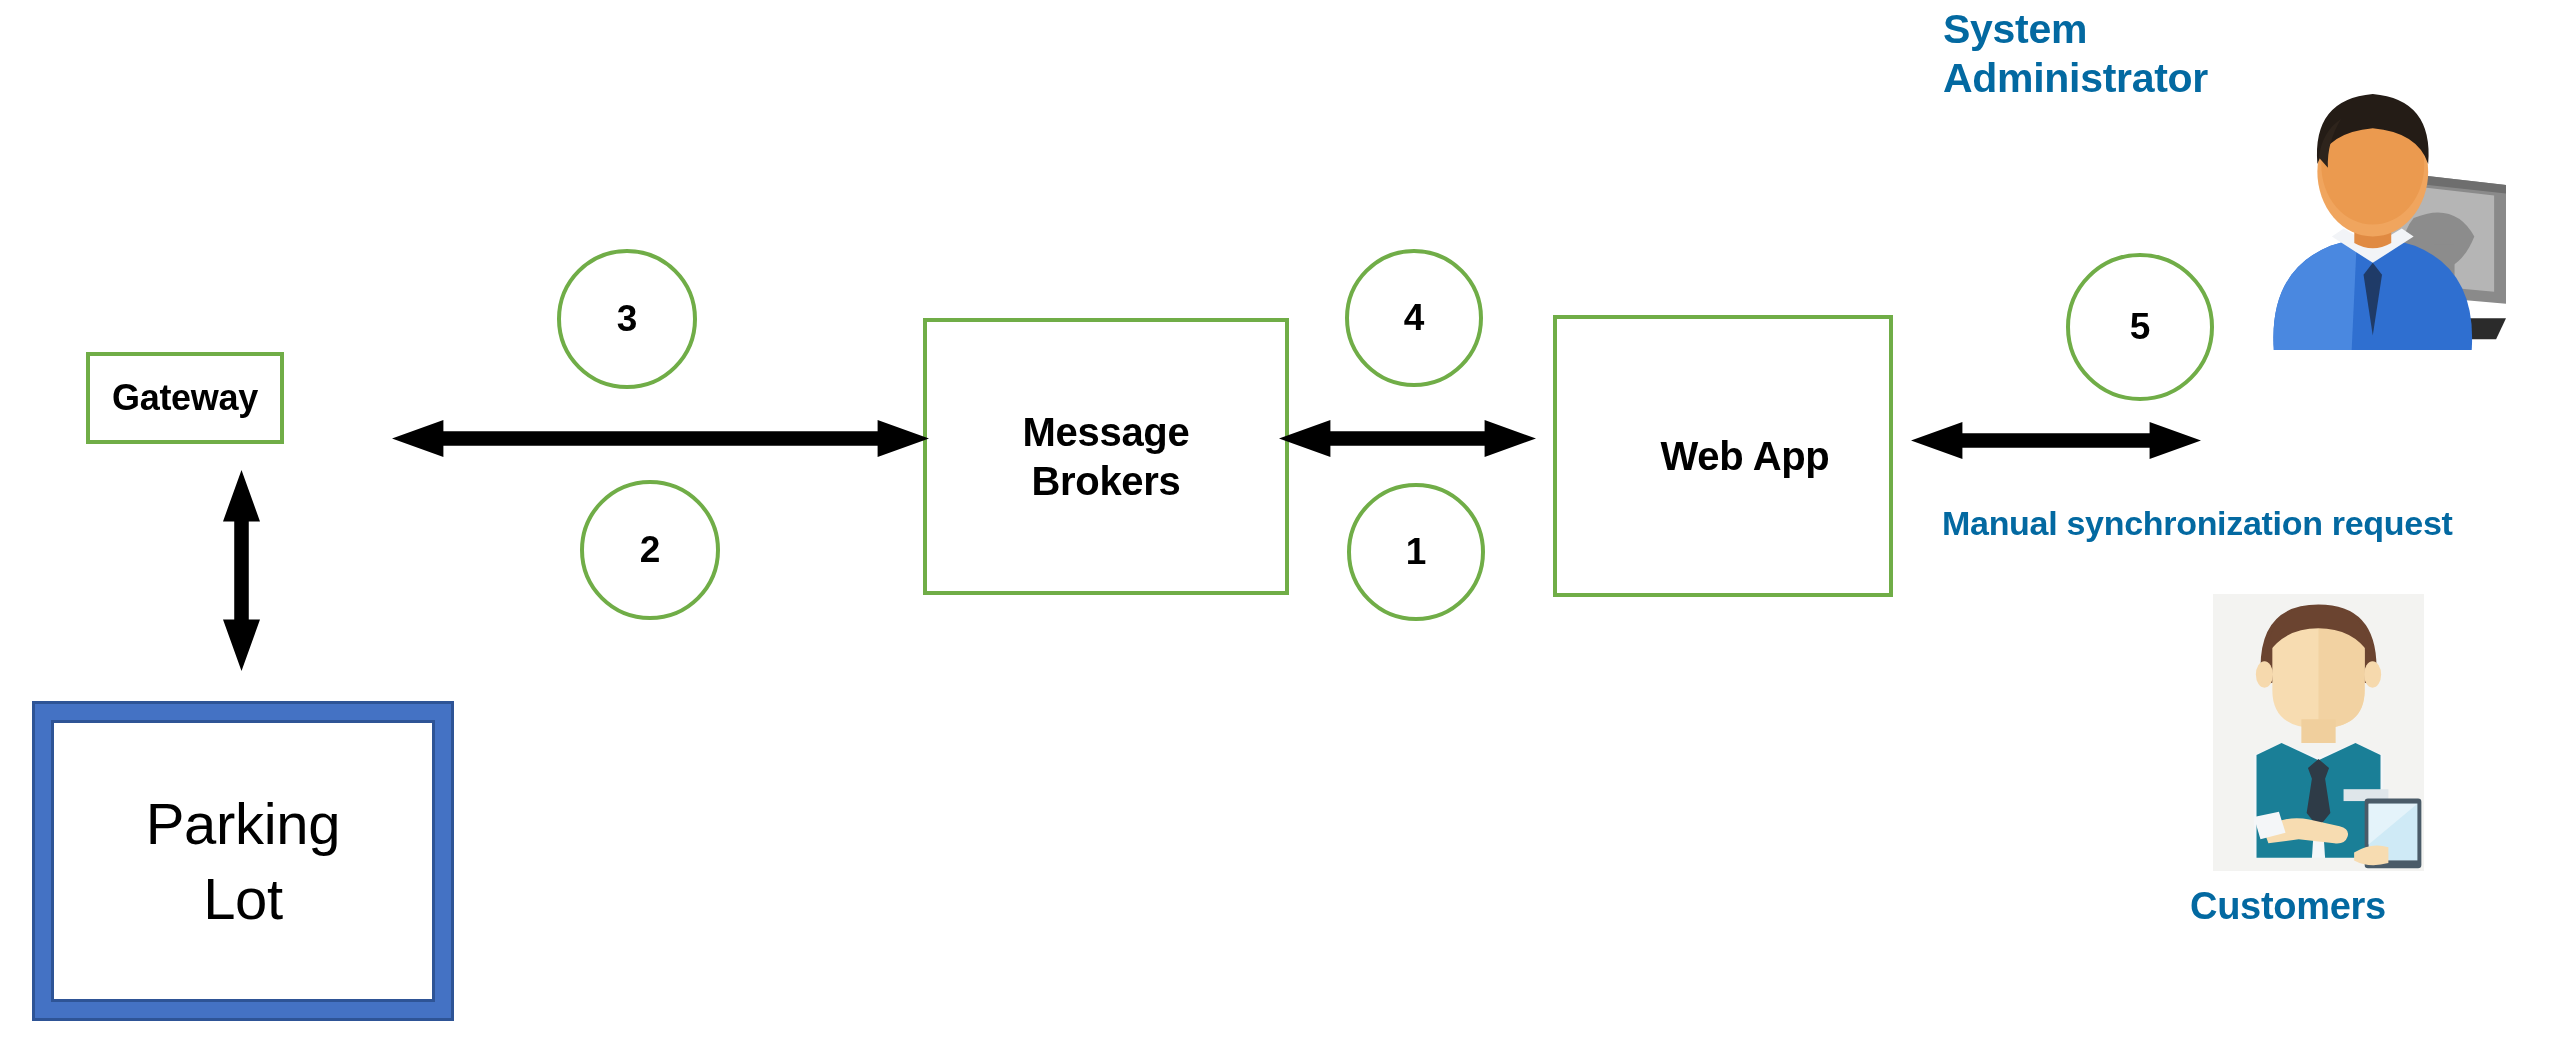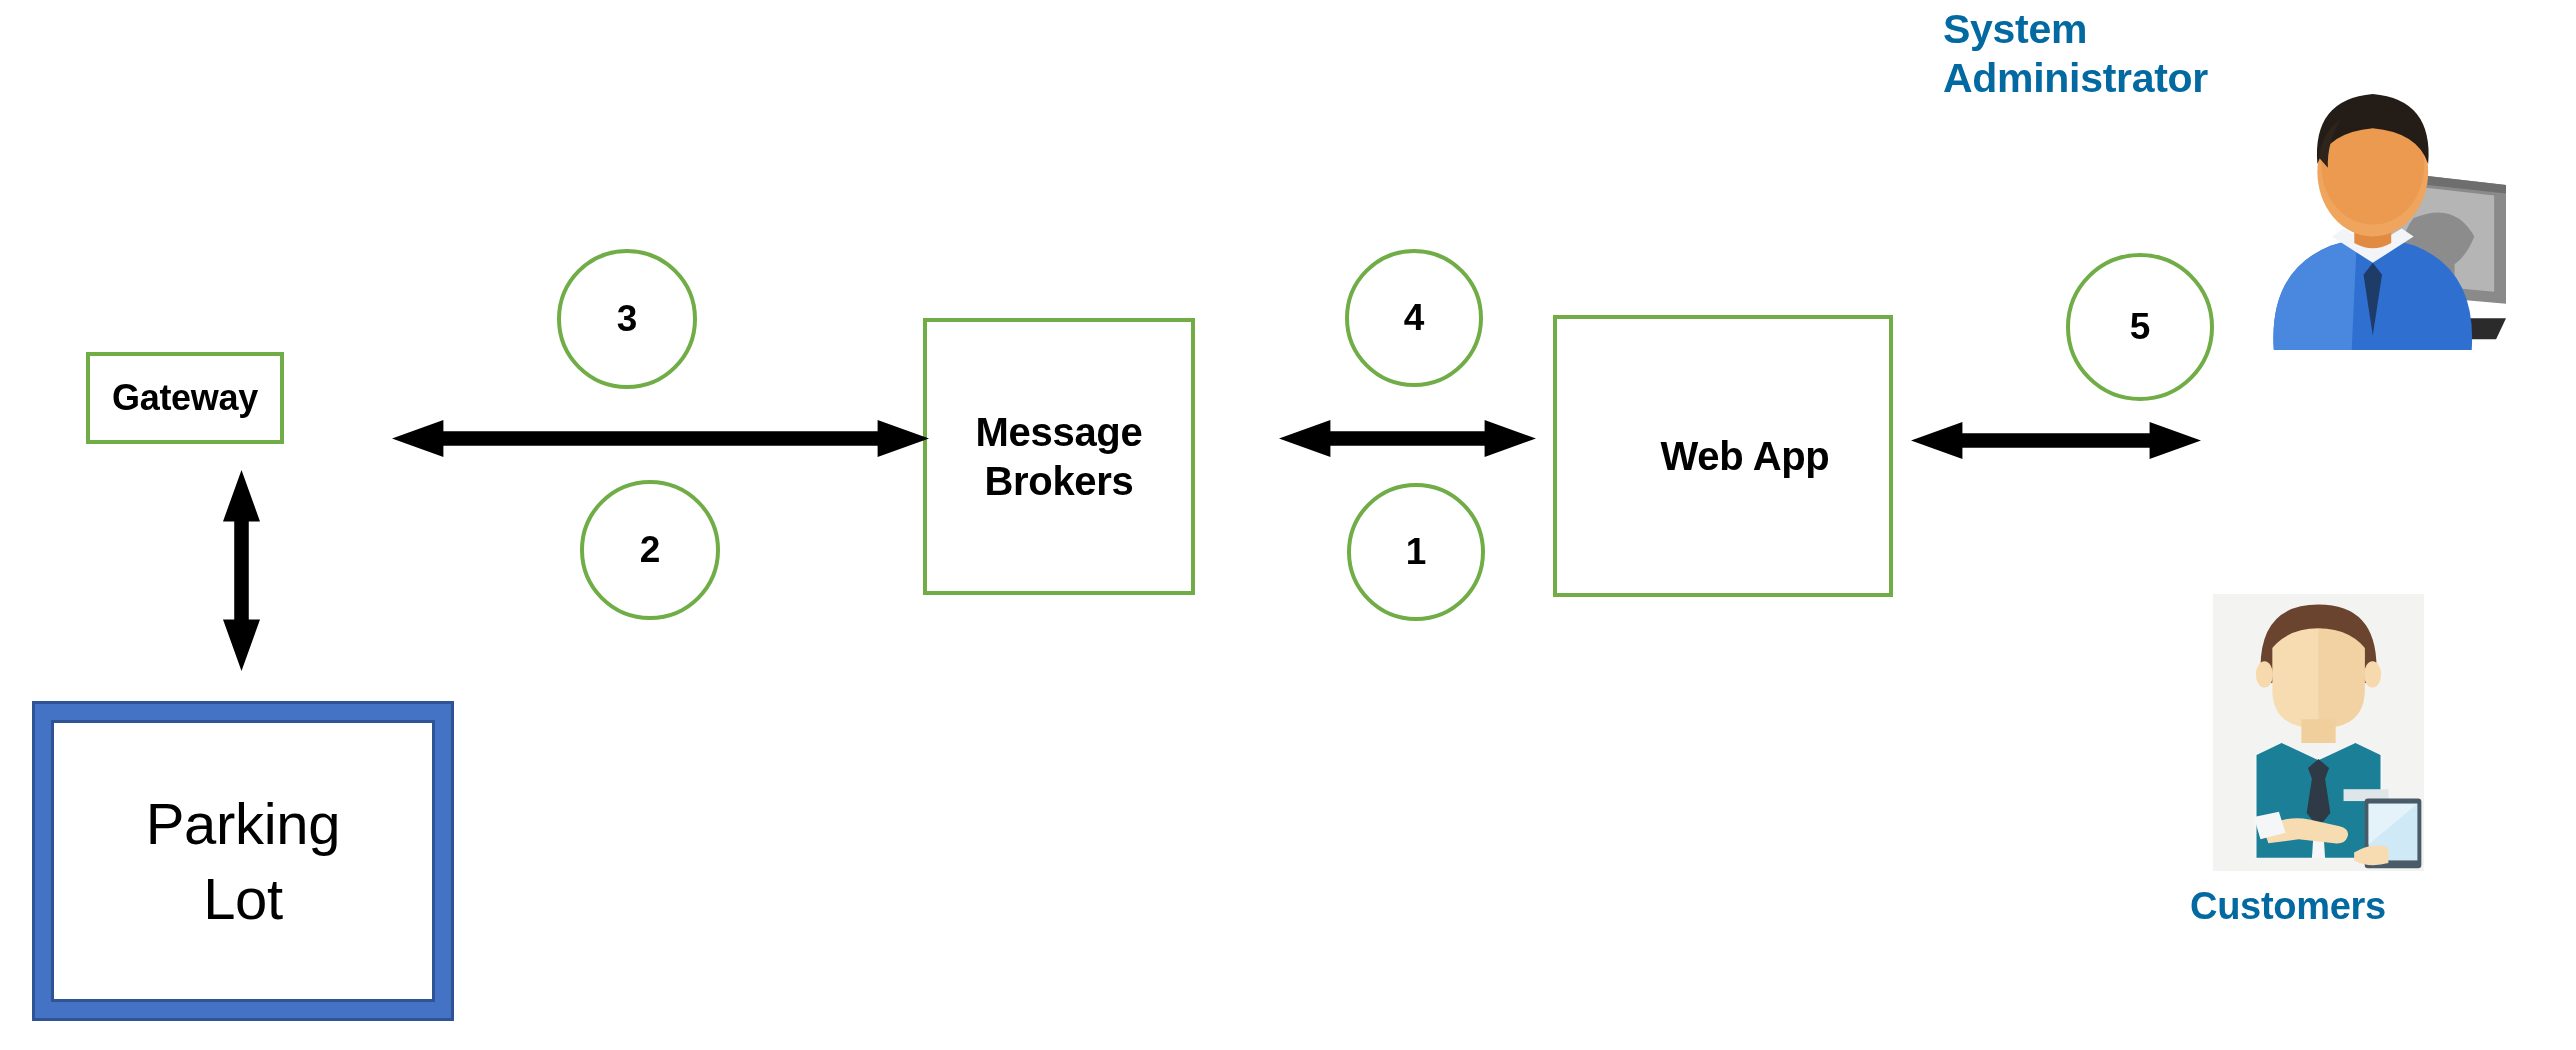--- a/index.html
+++ b/index.html
@@ -31,21 +31,21 @@
     font-weight: bold;
     color: #000000;
     line-height: 1.22;
     letter-spacing: -0.3px;
     white-space: pre-line;
   }
 
   #box-gateway      { left: 86px;  top: 352px; width: 198px; height: 92px; }
   #box-gateway .node-label      { font-size: 36px; }
 
-  #box-brokers      { left: 923px; top: 318px; width: 272px; height: 277px; }
+  #box-brokers      { left: 923px; top: 318px; width: 366px; height: 277px; }
   #box-brokers .node-label      { font-size: 40px; }
 
   #box-webapp       { left: 1553px; top: 315px; width: 340px; height: 282px; padding-left: 44px; }
   #box-webapp .node-label       { font-size: 40px; }
 
   
   #box-parking-outer {
     position: absolute;
     left: 32px;
     top: 701px;
@@ -247,20 +247,21 @@
       <path d="M240,196 h56 v42 q-28,16 -56,0 z" fill="#e08a42"></path>
 
       <ellipse cx="268" cy="130" rx="84" ry="98" fill="#f0a55e"></ellipse>
       <ellipse cx="268" cy="120" rx="78" ry="90" fill="#eb9a4f"></ellipse>
 
       <path d="M184,118 q-8,-98 84,-106 q92,8 84,106 q-16,-48 -84,-54 q-68,6 -84,54 z" fill="#241c16"></path>
       <path d="M186,108 q6,-40 34,-58 q-22,36 -20,74 z" fill="#2e241c"></path>
     </svg>
   </div>
 
+  <div class="plain-label" id="label-manual-sync">Manual synchronization request</div>
 
   <div id="icon-customers">
     <svg viewBox="0 0 320 420">
       <rect x="0" y="0" width="320" height="420" fill="#f3f3f1"></rect>
 
       <path d="M72,112 q0,-96 88,-96 q88,0 88,96 l0,26 l-20,-4 q-6,-58 -68,-58 q-62,0 -68,58 l-20,4 z" fill="#6b4430"></path>
 
       <ellipse cx="78" cy="122" rx="13" ry="20" fill="#f6d9ad"></ellipse>
       <ellipse cx="242" cy="122" rx="13" ry="20" fill="#f6d9ad"></ellipse>
 

